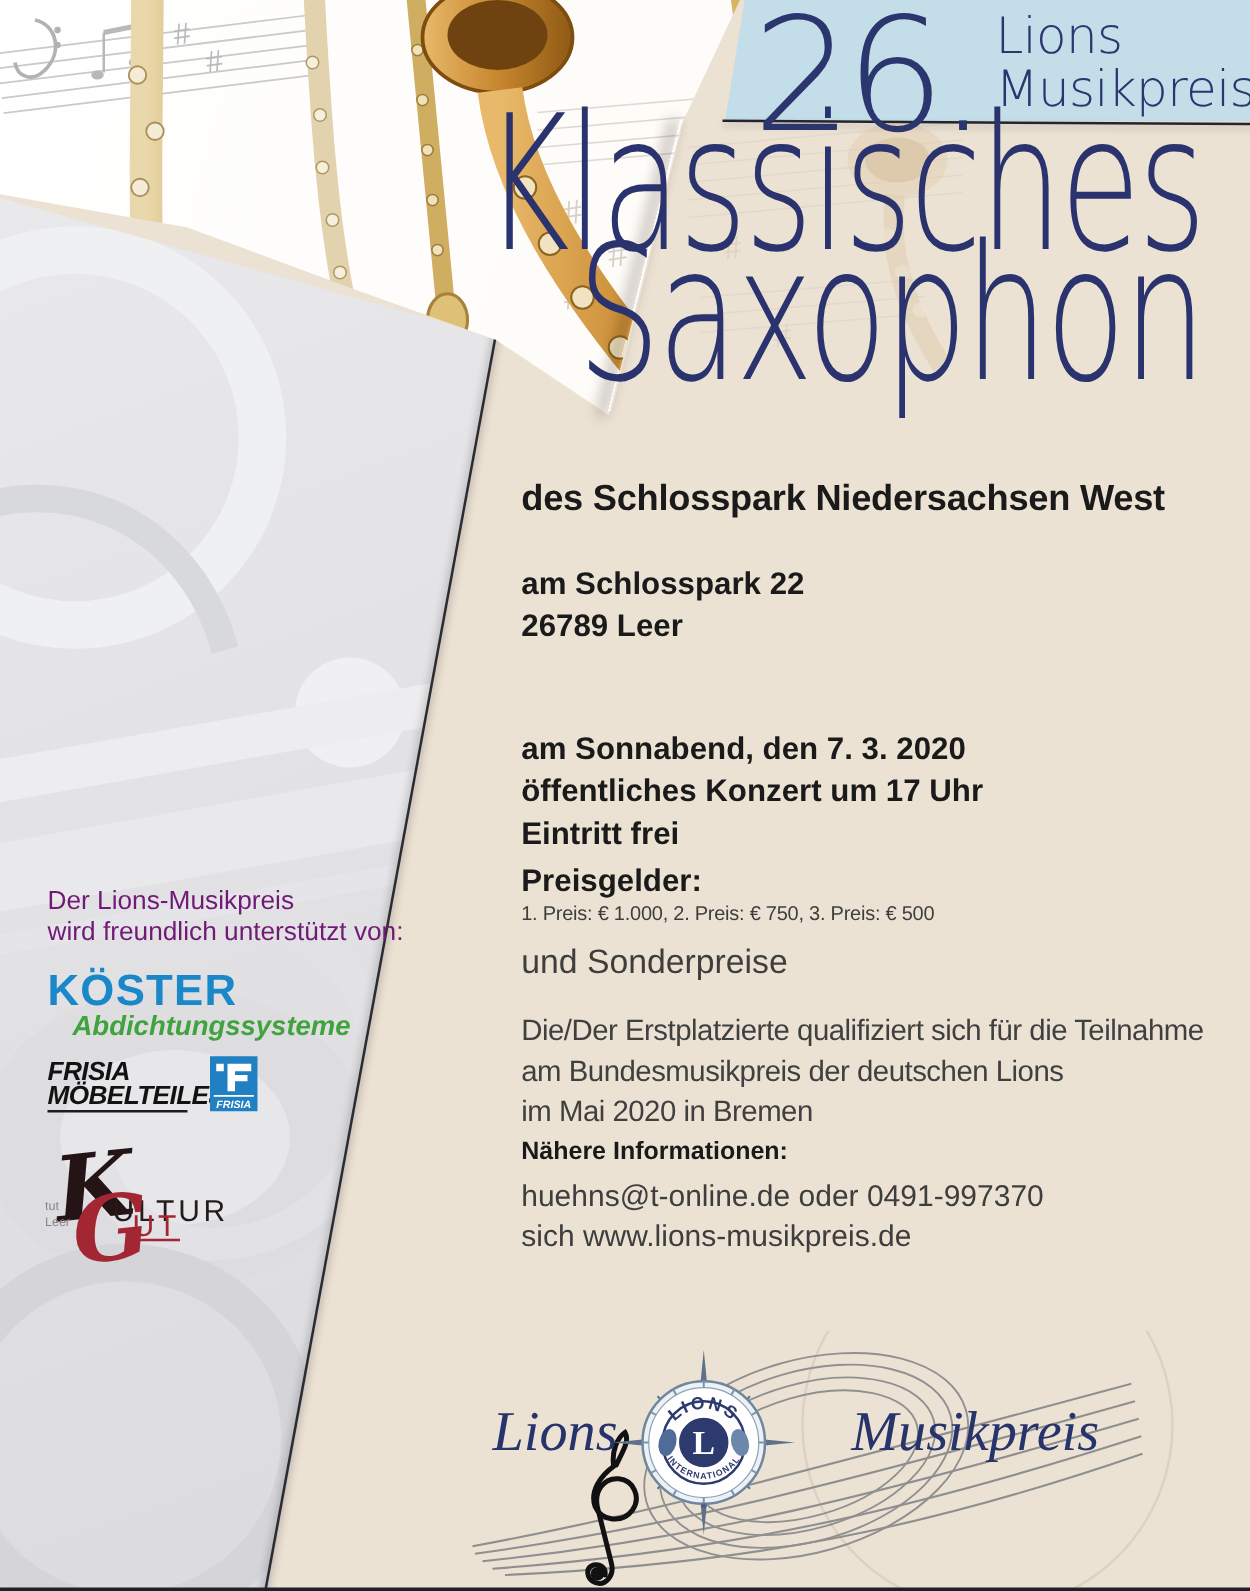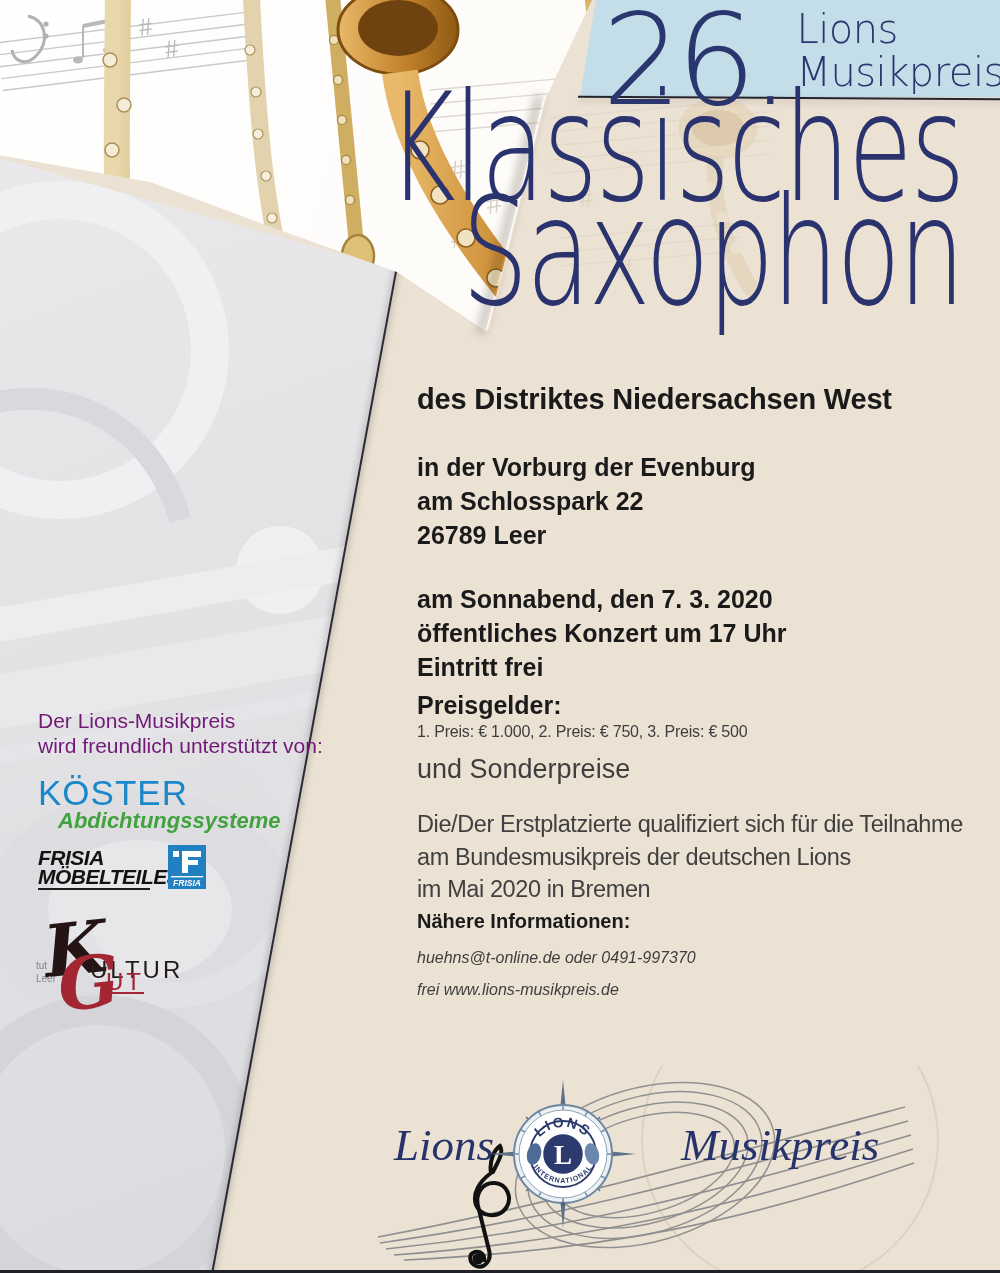--- a/index.html
+++ b/index.html
@@ -48,27 +48,27 @@
   
   .tcol{position:absolute;left:417px;z-index:10;color:#1a1a1a;}
   .subtitle{top:383px;font-size:29px;font-weight:bold;letter-spacing:-0.2px;}
   .venue{top:450px;font-size:25px;line-height:34px;font-weight:bold;}
   .event{top:582px;font-size:25px;line-height:34px;font-weight:bold;}
   .prizes-h{top:691px;font-size:25px;font-weight:bold;}
   .prizes-l{top:723px;font-size:16px;color:#3e3e3e;letter-spacing:-0.2px;}
   .prizes-x{top:754px;font-size:27px;color:#3e3e3e;}
   .qual{top:808px;font-size:23.5px;line-height:32.5px;color:#404040;letter-spacing:-0.4px;}
   .info-h{top:910px;font-size:20px;font-weight:bold;}
-  .info-l{font-size:16px;line-height:32.5px;color:#3e3e3e;font-style:italic;}
+  .info-l{font-size:24px;line-height:32.5px;color:#3e3e3e;}
   .i1{top:942px;} .i2{top:974px;}
 
   
   .support{position:absolute;left:38px;top:708px;z-index:10;font-size:21px;line-height:25px;color:#701a75;}
   .koster{position:absolute;left:38px;top:776px;z-index:10;}
-  .koster-name{font-size:35px;font-weight:normal;color:#1987c8;letter-spacing:1px;line-height:34px;}
+  .koster-name{font-size:35px;font-weight:bold;color:#1987c8;letter-spacing:1px;line-height:34px;}
   .koster-tag{font-size:22px;font-style:italic;font-weight:bold;color:#41a33d;margin-left:20px;margin-top:-2px;}
   .frisia{position:absolute;left:38px;top:848px;z-index:10;color:#121212;}
   .frisia-t{font-weight:bold;font-style:italic;font-size:21px;line-height:19px;letter-spacing:-0.5px;}
   .frisia-suffix{font-size:9px;font-weight:bold;}
   .frisia-rule{position:absolute;left:0;top:40px;width:112px;height:1.6px;background:#1c1c1c;}
   .frisia-badge{position:absolute;left:130px;top:-3px;width:38px;height:44px;background:#2080c2;}
   .kultur{position:absolute;left:30px;top:912px;z-index:10;width:190px;height:120px;}
   .kg-script{font-family:"DejaVu Serif","Liberation Serif",serif;font-style:italic;font-weight:bold;}
   .kg-k{position:absolute;left:14px;top:-6px;font-size:72px;color:#241416;transform:rotate(-6deg);}
   .kg-ultur{position:absolute;left:60px;top:24px;font-size:24px;letter-spacing:3px;color:#241c1c;font-weight:400;margin-top:20px;}
@@ -232,42 +232,41 @@
       <span>Lions</span>
       <span>Musikpreis</span>
     </div>
   </div>
 
   <div class="title">
     <span>Klassisches</span>
     <span>Saxophon</span>
   </div>
 
-  <div class="tcol subtitle abs">des Distriktes Niedersachsen West</div>
+  <div class="tcol subtitle abs">des Schlosspark Niedersachsen West</div>
   <div class="tcol venue abs">
-    <div>in der Vorburg der Evenburg</div>
     <div>am Schlosspark 22</div>
     <div>26789 Leer</div>
   </div>
   <div class="tcol event abs">
     <div>am Sonnabend, den 7. 3. 2020</div>
     <div>öffentliches Konzert um 17 Uhr</div>
     <div>Eintritt frei</div>
   </div>
   <div class="tcol prizes-h abs">Preisgelder:</div>
   <div class="tcol prizes-l abs">1. Preis: € 1.000, 2. Preis: € 750, 3. Preis: € 500</div>
   <div class="tcol prizes-x abs">und Sonderpreise</div>
   <div class="tcol qual abs">
     <div>Die/Der Erstplatzierte qualifiziert sich für die Teilnahme</div>
     <div>am Bundesmusikpreis der deutschen Lions</div>
     <div>im Mai 2020 in Bremen</div>
   </div>
   <div class="tcol info-h abs">Nähere Informationen:</div>
   <div class="tcol info-l i1 abs">huehns@t-online.de oder 0491-997370</div>
-  <div class="tcol info-l i2 abs">frei www.lions-musikpreis.de</div>
+  <div class="tcol info-l i2 abs">sich www.lions-musikpreis.de</div>
 
   <div class="support">
     <div>Der Lions-Musikpreis</div>
     <div>wird freundlich unterstützt von:</div>
   </div>
 
   <div class="koster">
     <div class="koster-name">KÖSTER</div>
     <div class="koster-tag">Abdichtungssysteme</div>
   </div>

